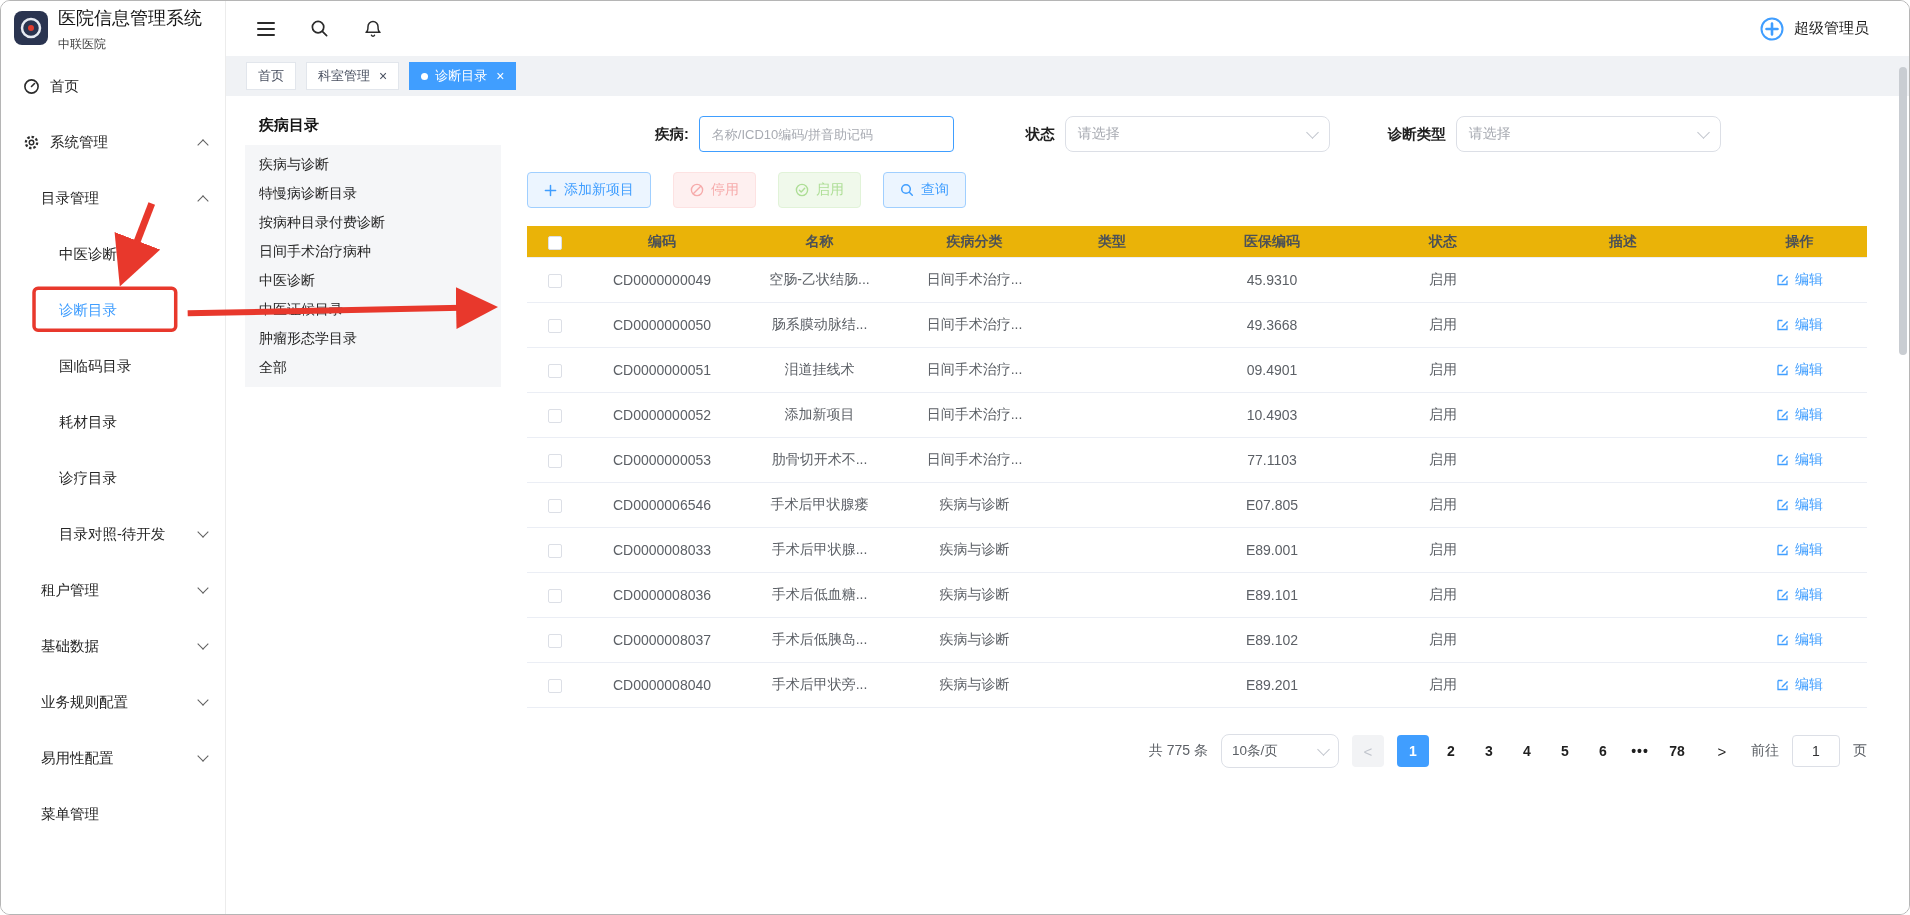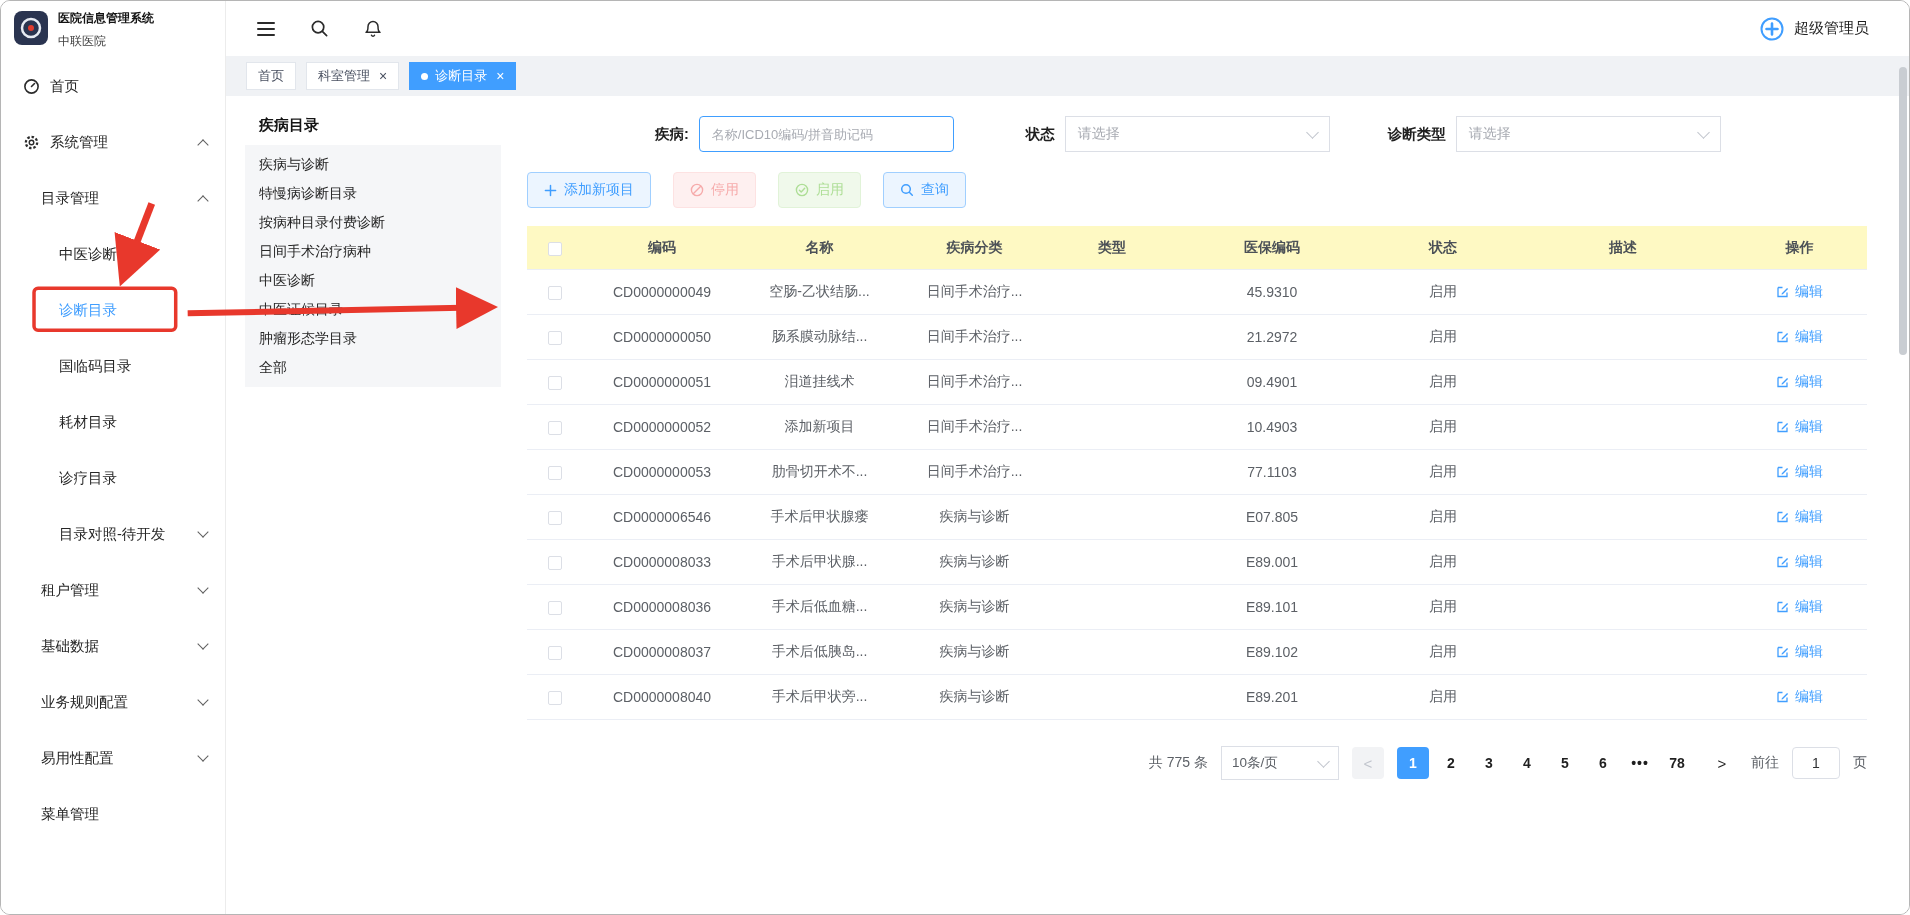--- a/index.html
+++ b/index.html
@@ -3,21 +3,21 @@
 <meta charset="utf-8">
 <style>
   *{margin:0;padding:0;box-sizing:border-box}
   html,body{width:1910px;height:915px}
   body{font-family:"Liberation Sans","DejaVu Sans",sans-serif;font-size:14px;color:#303133;background:#fff}
   .frame{position:relative;width:1910px;height:915px;border:1px solid #b5b5b5;border-radius:10px;overflow:hidden;background:#fff}
 
   
   .sidebar{position:absolute;left:0;top:0;bottom:0;width:225px;background:#fff;border-right:1px solid #ececec;z-index:2}
   .logo-area{height:57px;display:flex;align-items:center;gap:9px;padding:0 12px}
-  .app-title{font-size:12px;font-weight:700;color:#141414;white-space:nowrap}
+  .app-title{font-size:18px;font-weight:400;color:#141414;white-space:nowrap}
   .app-subtitle{font-size:12px;color:#3f3f3f;margin-top:6px}
   .menu-item{display:flex;align-items:center;height:56px;padding-right:18px;font-size:14.5px;color:#262626;cursor:pointer;white-space:nowrap}
   .menu-item.lvl0{padding-left:22px}
   .menu-item.lvl1{padding-left:40px}
   .menu-item.lvl2{padding-left:58px}
   .menu-item.active{color:var(--primary,#409eff)}
   .mi-icon{display:inline-flex;margin-right:10px}
   .chev{width:8px;height:8px;border-right:1.7px solid #5f5f5f;border-bottom:1.7px solid #5f5f5f;flex:none}
   .menu-item .chev{margin-left:auto}
   .chev.up{transform:rotate(-135deg);margin-top:5px}
@@ -42,40 +42,40 @@
   .catalog-title{font-size:15px;font-weight:700;color:#141414;padding:4px 0 10px 14px}
   .catalog-list{list-style:none;background:#f5f6f8;padding:5px 0}
   .catalog-item{height:29px;display:flex;align-items:center;padding-left:14px;font-size:14px;color:#262626;cursor:pointer}
   .workspace{flex:1;min-width:0}
 
   
   .filters{display:flex;align-items:center;margin:4px 0 0 128px}
   .flabel{font-size:14.5px;font-weight:700;color:#1f1f1f;margin-right:10px;white-space:nowrap}
   .ftext{width:255px;height:36px;border:1px solid var(--primary,#409eff);border-radius:4px;padding:0 12px;font-size:13px;color:#303133;outline:none}
   .ftext::placeholder{color:#a8abb2}
-  .fselect{width:265px;height:36px;border:1px solid #dcdfe6;border-radius:0;background:#fff;display:flex;align-items:center;justify-content:space-between;padding:0 12px;cursor:pointer}
+  .fselect{width:265px;height:36px;border:1px solid #dcdfe6;border-radius:8px;background:#fff;display:flex;align-items:center;justify-content:space-between;padding:0 12px;cursor:pointer}
   .sel-placeholder{font-size:14px;color:#a8abb2}
   .sel-chev{width:9px;height:9px;border-right:1.6px solid #c0c4cc;border-bottom:1.6px solid #c0c4cc;transform:rotate(45deg);margin-top:-4px;flex:none}
   .fg2{margin-left:72px;display:flex;align-items:center}
   .fg3{margin-left:58px;display:flex;align-items:center}
   .fg1{display:flex;align-items:center}
 
   
   .toolbar{display:flex;align-items:center;gap:22px;margin-top:20px}
   .btn{height:36px;display:inline-flex;align-items:center;gap:7px;padding:0 16px;border-radius:4px;font-size:14px;cursor:pointer;border:1px solid transparent;background:#fff;font-family:inherit}
   .btn-add{background:#ecf5ff;border-color:#a0cfff;color:var(--primary,#409eff)}
   .btn-disable{background:#fef0f0;border-color:#fde2e2;color:#f6abab;cursor:not-allowed}
   .btn-enable{background:#f0f9eb;border-color:#e1f3d8;color:#aede96;cursor:not-allowed}
   .btn-query{background:#ecf5ff;border-color:#a0cfff;color:var(--primary,#409eff)}
   .bi{display:inline-flex}
 
   
   .table{margin-top:18px;width:1340px}
   .trow{display:grid;grid-template-columns:55px 160px 155px 155px 120px 200px 142px 218px 135px;align-items:center;height:45px;border-bottom:1px solid #ebeef5}
-  .trow.thr{background:#fef9c3;height:44px}
+  .trow.thr{background:#eab308;height:32px}
   .tcell{text-align:center;font-size:14px;color:#5c6066;overflow:hidden;white-space:nowrap}
   .thr .tcell{font-weight:700;color:#4c5157}
   .cb{display:inline-block;width:14px;height:14px;border:1px solid #dcdfe6;border-radius:2px;background:#fff;vertical-align:middle;cursor:pointer}
   .edit-link{display:inline-flex;align-items:center;gap:5px;color:var(--primary,#409eff);cursor:pointer}
 
   
   .pagination{display:flex;align-items:center;justify-content:flex-end;gap:13px;margin-top:26px;width:1340px;font-size:14px;color:#5c6066}
   .pg-size{width:118px;height:32px;padding:16px 10px}
   .pg-size .sel-placeholder{color:#5c6066;font-size:13.5px}
   .pg-prev,.pg-next{width:32px;height:32px;border:none;border-radius:4px;font-size:15px;display:flex;align-items:center;justify-content:center;cursor:pointer;background:transparent;font-family:inherit}
@@ -329,21 +329,21 @@
                     </svg>
                     <span>编辑</span>
                   </a></div>
               </div>
               <div class="trow">
                 <div class="tcell"><span class="cb"></span></div>
                 <div class="tcell">CD0000000050</div>
                 <div class="tcell">肠系膜动脉结...</div>
                 <div class="tcell">日间手术治疗...</div>
                 <div class="tcell"></div>
-                <div class="tcell">21.2972</div>
+                <div class="tcell">49.3668</div>
                 <div class="tcell">启用</div>
                 <div class="tcell"></div>
                 <div class="tcell"><a class="edit-link">
                     <svg width="14" height="14" viewBox="0 0 14 14">
                       <path d="M2 2.5h4.5M2 2.5v9h9V7.5" fill="none" stroke="currentColor" stroke-width="1.3"></path>
                       <path d="M5.8 8.3l5.3-5.3 1 1-5.3 5.3-1.3.3z" fill="currentColor"></path>
                     </svg>
                     <span>编辑</span>
                   </a></div>
               </div>

